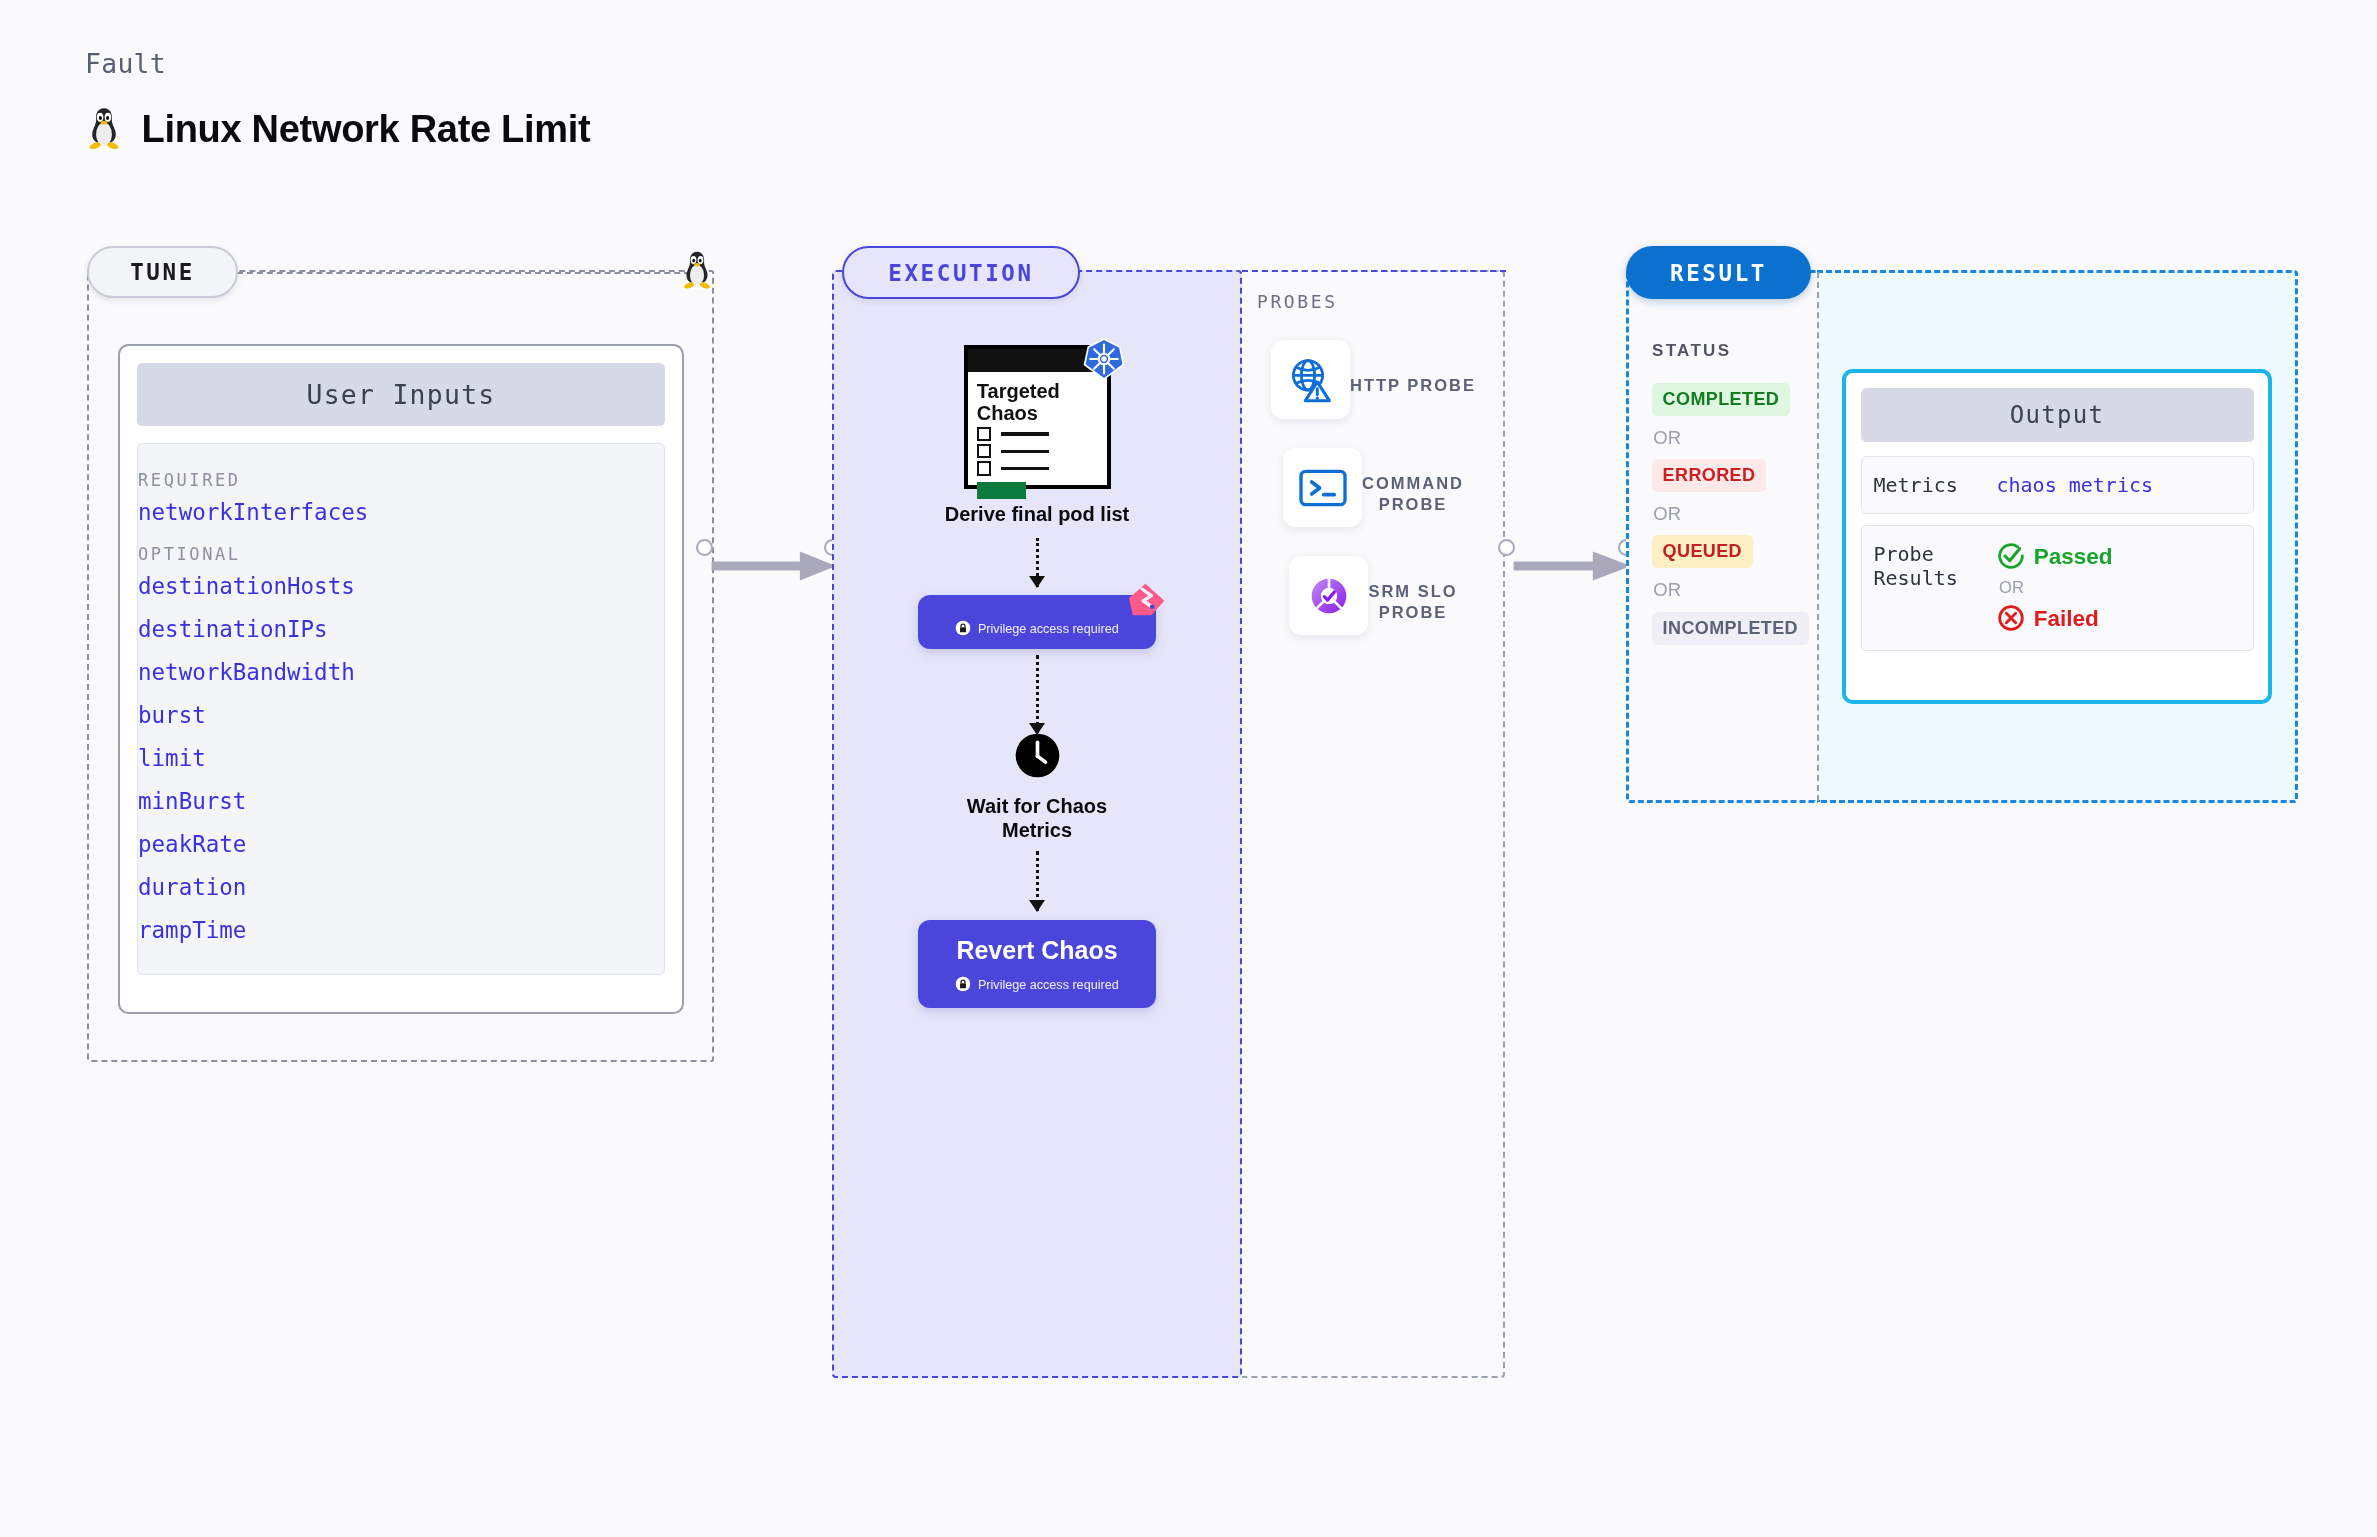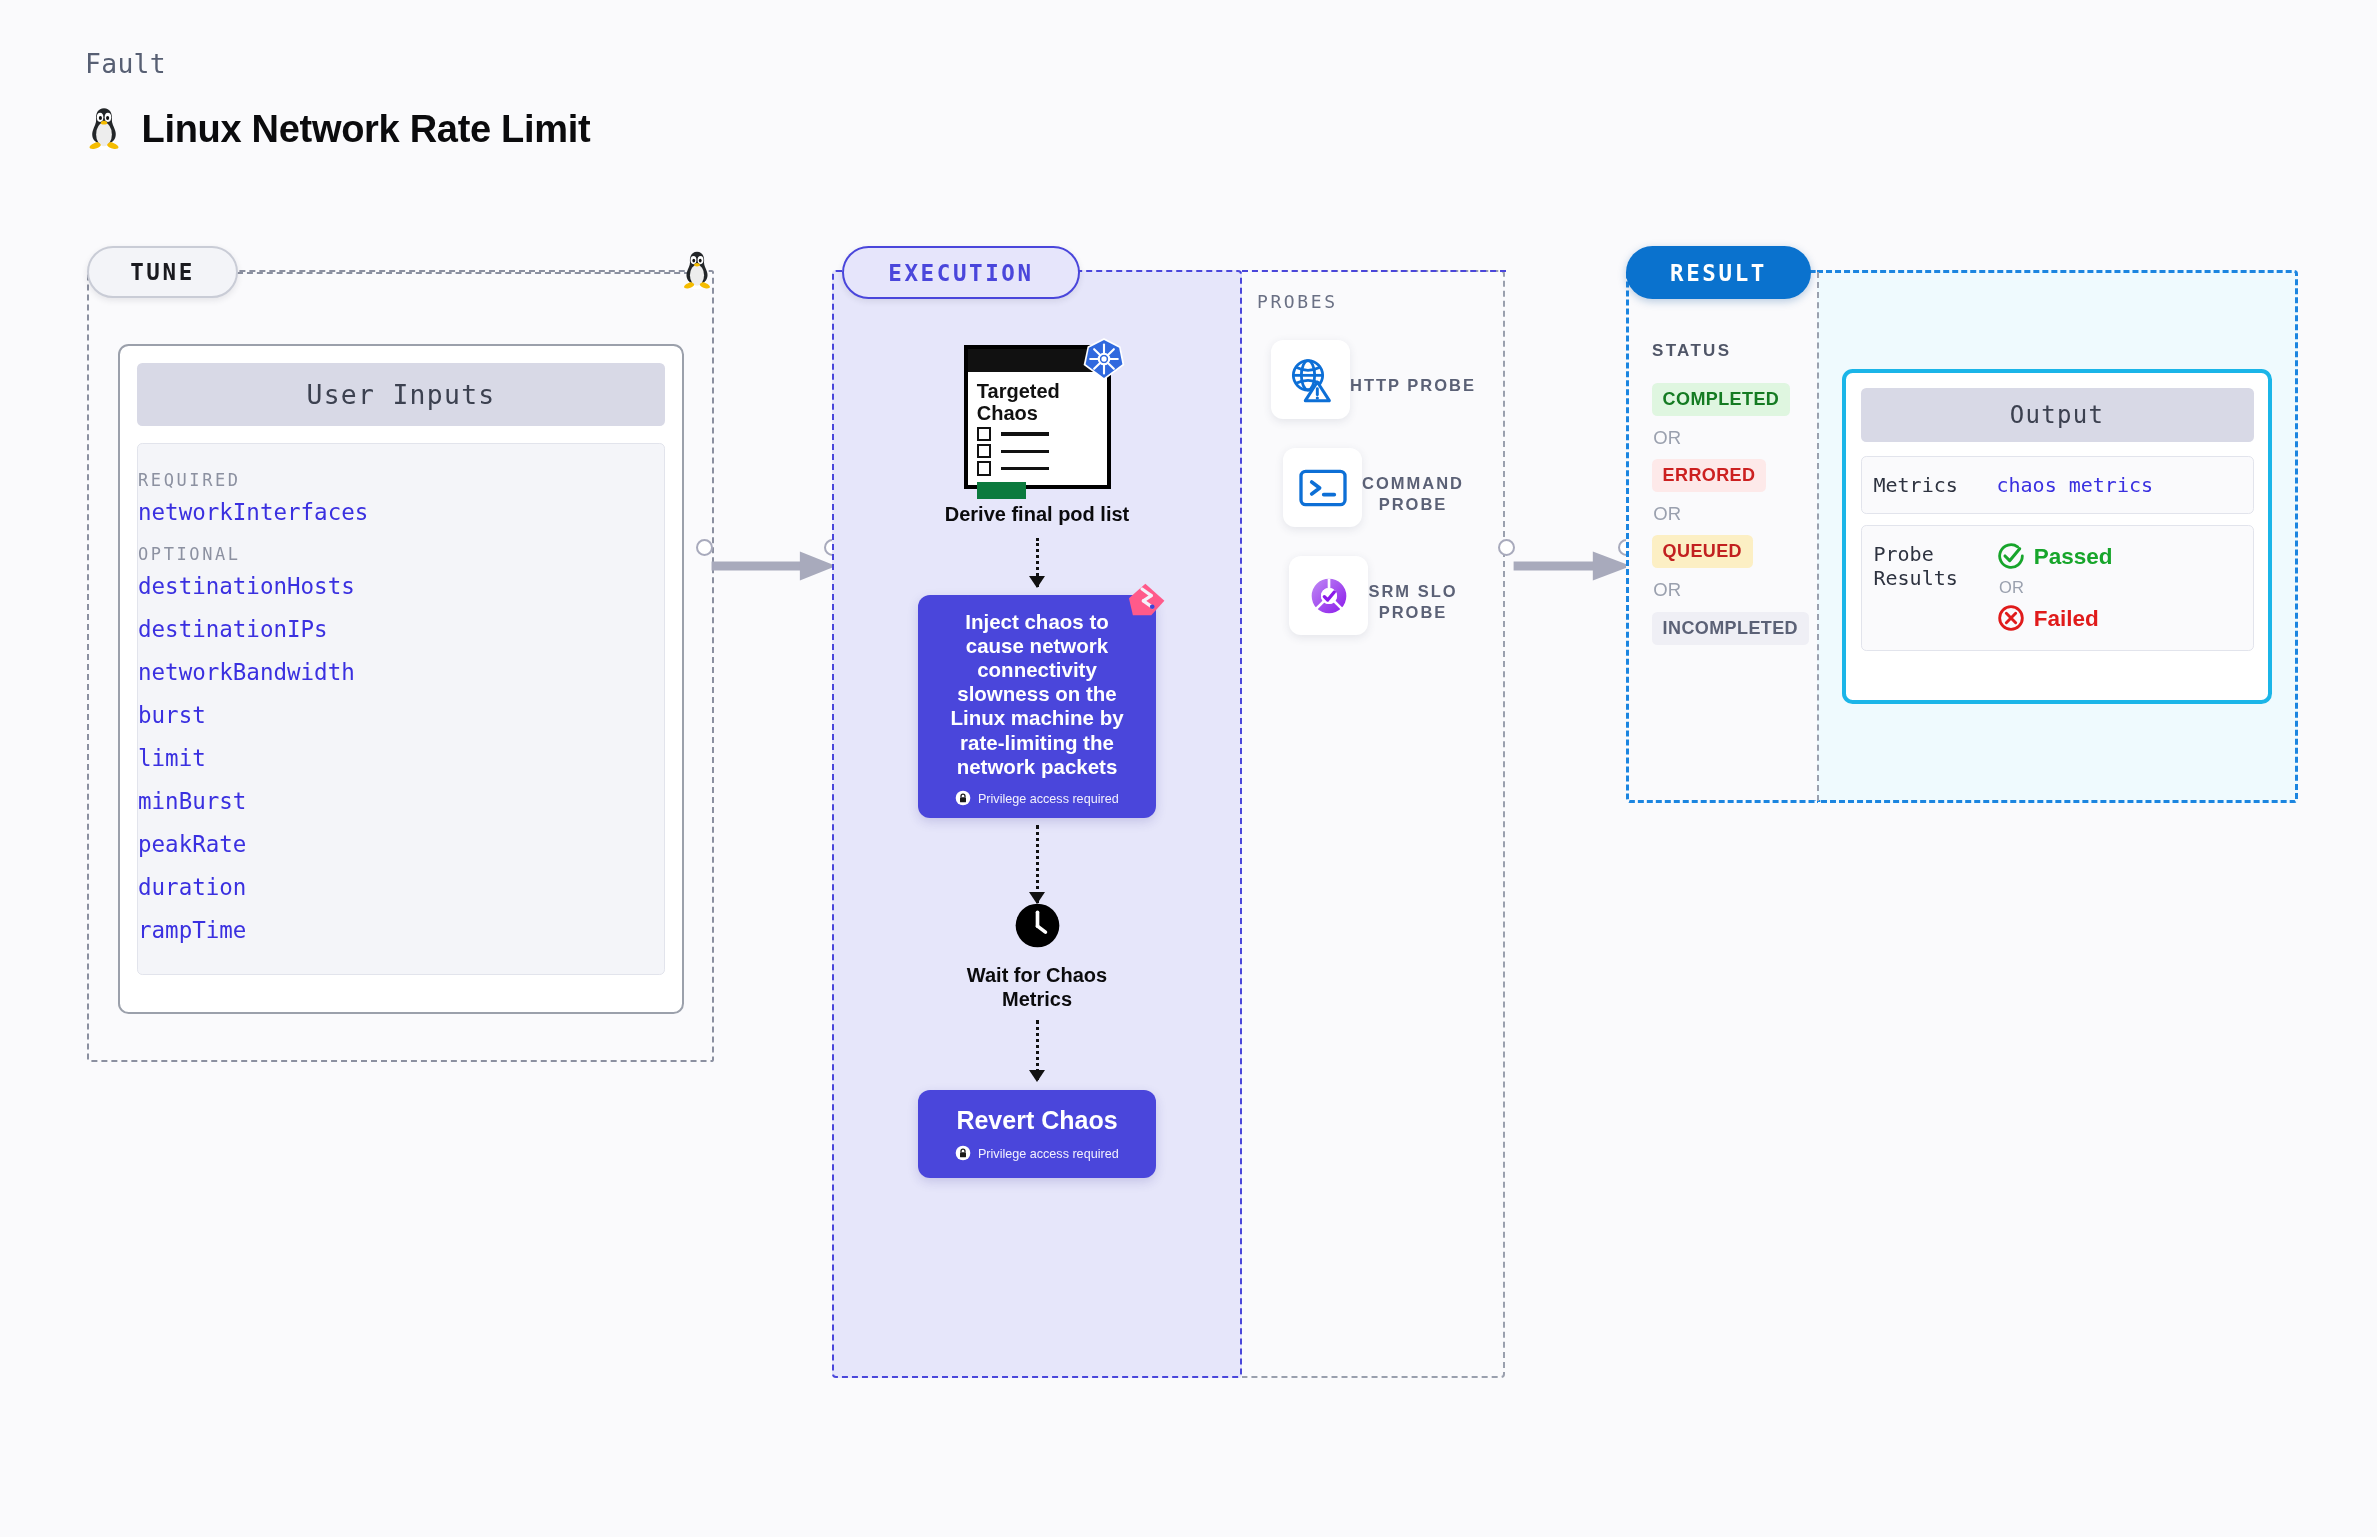--- a/index.html
+++ b/index.html
@@ -389,21 +389,20 @@
     </div>
 
     <div class="node-caption">Derive final pod list</div>
 
     <div class="v-arrow" style="height:49px; margin-top:12px;">
       <span class="dashline"></span>
         <span class="head"></span>
     </div>
 
     <div class="chaos-box" style="margin-top:8px;">
-      <div class="chaos-text">Inject chaos to cause network connectivity slowness on the Linux machine by rate-limiting the network packets</div>
       <div class="priv-row">
         <span>
           <svg width="16" height="16" viewBox="0 0 24 24">
             <circle cx="12" cy="12" r="11" fill="#fff"></circle>
             <rect x="7.5" y="11" width="9" height="7.5" rx="1.4" fill="#1B1B1B"></rect>
             <path d="M9 11V9.2a3 3 0 016 0V11" fill="none" stroke="#1B1B1B" stroke-width="1.9"></path>
           </svg>
         </span>
         <span class="priv-text">Privilege access required</span>
       </div>

